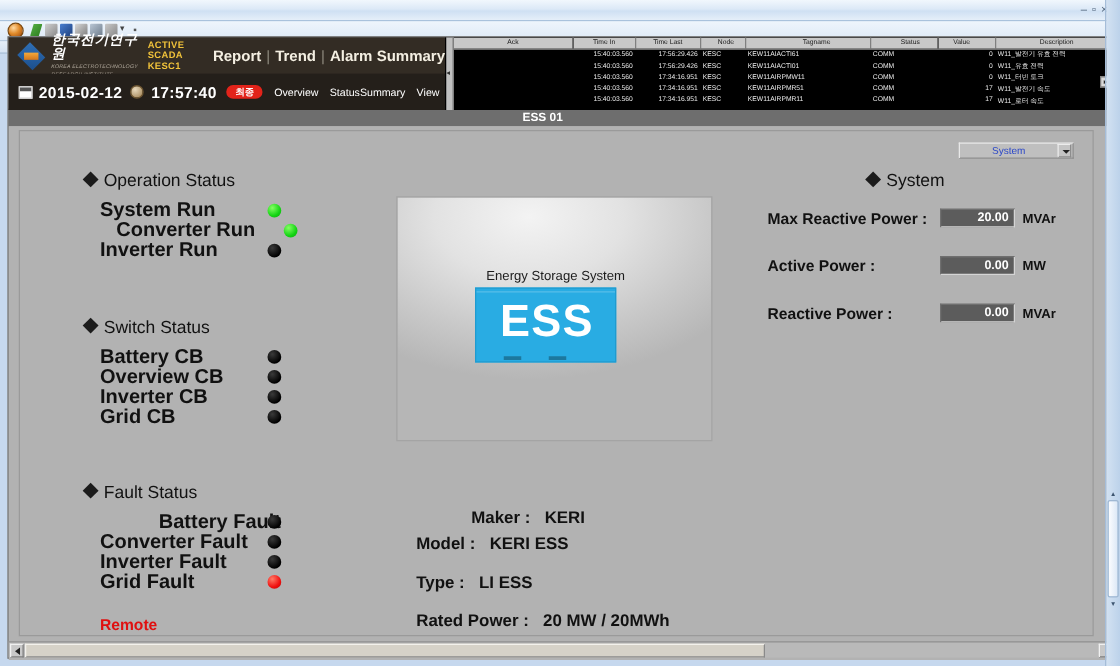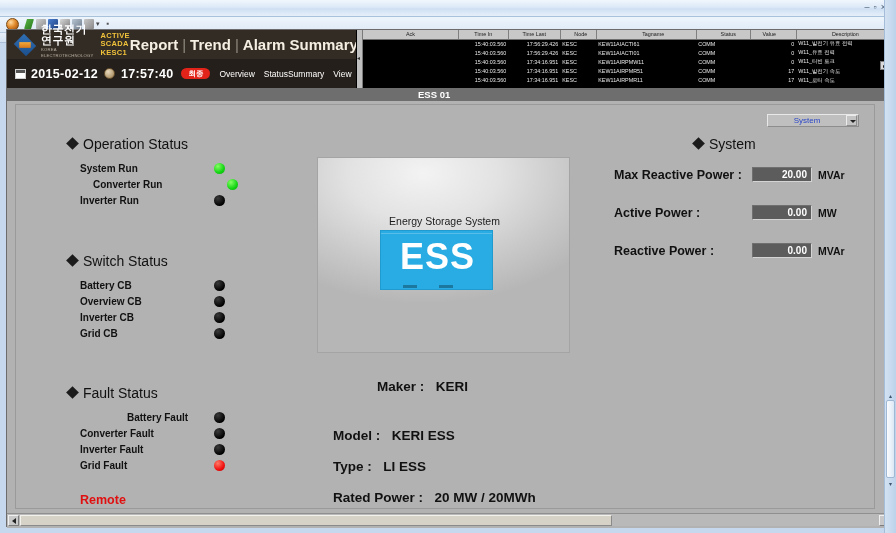--- a/index.html
+++ b/index.html
@@ -115,35 +115,35 @@
     background: linear-gradient(135deg,#2f6fb5 0%, #1c4f8d 100%);
     transform: rotate(45deg) scale(.72);
     position: relative; flex: none;
   }
   .logo-diamond::after {
     content: ""; position: absolute; left: 4px; top: 6px;
     width: 16px; height: 8px;
     background: linear-gradient(to bottom,#f3a93c,#d4761a);
     transform: rotate(-45deg);
   }
-  .brand { margin-left: 4px; line-height: 1; }
+  .brand { margin-left: 4px; line-height: 1; font-style: italic; }
   .brand-kr {
     font-size: 11px; font-weight: bold; color: #ffffff;
     letter-spacing: .5px;
   }
   .brand-en {
     font-size: 4.2px; color: #b9b1a4; letter-spacing: .2px;
     margin-top: 1px; line-height: 1.35;
   }
   .brand2 { margin-left: 7px; line-height: 1.15; }
   .brand2-l1 { font-size: 7.5px; font-weight: bold; color: #f0c23a; letter-spacing: .3px; }
   .brand2-l2 { font-size: 7.5px; font-weight: bold; color: #f0c23a; letter-spacing: .3px; }
   .menu-links {
     margin-left: 0;
-    font-size: 15px; font-weight: bold; color: #f4efe2;
+    font-size: 12px; font-weight: bold; color: #f4efe2;
     display: flex; align-items: center; gap: 4px;
     white-space: nowrap;
   }
   .menu-links .sep { color: #8e8madd; color: #8e8a7e; font-weight: normal; }
   .menu-links a { color: #f4efe2; text-decoration: none; }
 
   .hdr-row2 {
     position: absolute; left: 0; top: 29px;
     width: 349px; height: 29px;
     background: #241f1a;
@@ -293,21 +293,21 @@
     margin-right: 6px; position: relative; top: -1px;
   }
 
   
   .st-row {
     position: absolute;
     width: 168px; height: 17px;
     display: flex; align-items: center;
   }
   .st-label {
-    font-size: 10px; font-weight: bold; color: #111;
+    font-size: 16px; font-weight: bold; color: #111;
     white-space: nowrap;
   }
   .lamp {
     position: absolute; left: 134px;
     width: 11px; height: 11px; border-radius: 50%;
   }
   .lamp.off   { background: radial-gradient(circle at 35% 30%, #3a3a3a, #000000 70%); }
   .lamp.green { background: radial-gradient(circle at 35% 30%, #84ff63, #13d413 60%, #0aa80a 100%); }
   .lamp.red   { background: radial-gradient(circle at 35% 30%, #ff7a66, #f01010 60%, #b80404 100%); }
 
@@ -641,21 +641,21 @@
 
         <div class="remote" style="left:64px; top:388px;">Remote</div>
 
         <div class="img-panel">
           <div class="img-caption">Energy Storage System</div>
           <div class="ess-box">
             <div class="ess-text">ESS</div>
           </div>
         </div>
 
-        <div class="spec-row" style="left:317px; top:272px;padding-left:44px;">
+        <div class="spec-row" style="left:317px; top:300px;padding-left:44px;">
           <span class="spec-label">Maker :</span>
           <span class="spec-value">KERI</span>
         </div>
         <div class="spec-row" style="left:317px; top:321px;">
           <span class="spec-label">Model :</span>
           <span class="spec-value">KERI ESS</span>
         </div>
         <div class="spec-row" style="left:317px; top:352px;">
           <span class="spec-label">Type :</span>
           <span class="spec-value">LI ESS</span>

